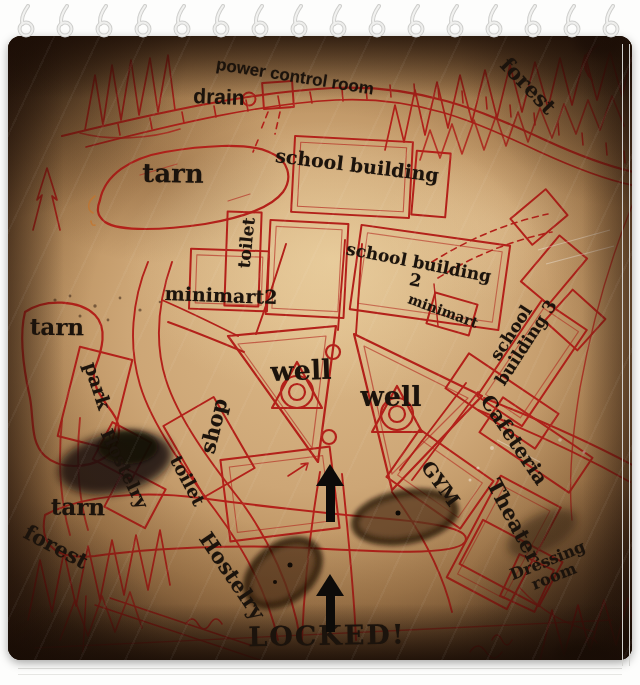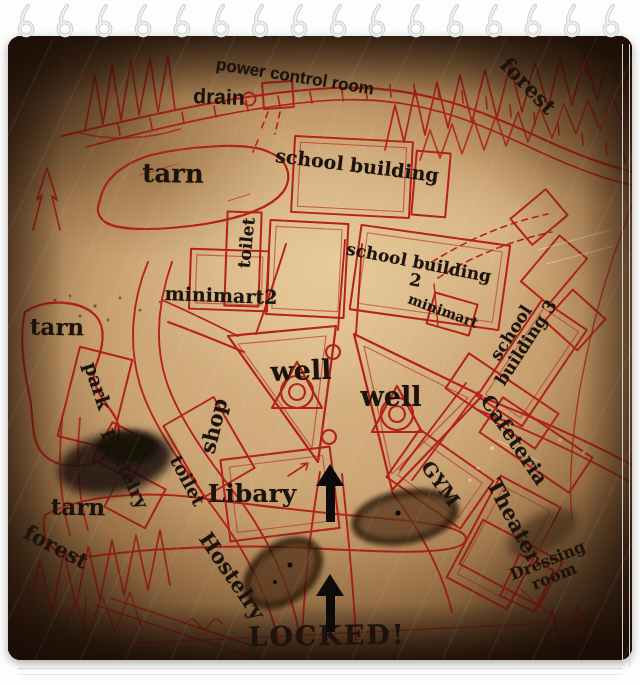--- a/index.html
+++ b/index.html
@@ -333,21 +333,20 @@
       <div class="map-label" style="left: 443px; top: 311px; font-size: 14px; transform: translate(-50%, -50%) rotate(20deg);">minimart</div>
       <div class="map-label" style="left: 519px; top: 338px; font-size: 17px; transform: translate(-50%, -50%) rotate(-57deg);">school building 3</div>
       <div class="map-label" style="left: 57px; top: 327px; font-size: 23px; transform: translate(-50%, -50%) rotate(1deg);">tarn</div>
       <div class="map-label" style="left: 97px; top: 386px; font-size: 19px; transform: translate(-50%, -50%) rotate(72deg);">park</div>
       <div class="map-label" style="left: 301px; top: 371px; font-size: 27px; transform: translate(-50%, -50%) rotate(-2deg);">well</div>
       <div class="map-label" style="left: 391px; top: 397px; font-size: 27px; transform: translate(-50%, -50%) rotate(0deg);">well</div>
       <div class="map-label" style="left: 214px; top: 426px; font-size: 21px; transform: translate(-50%, -50%) rotate(-76deg);">shop</div>
       <div class="map-label" style="left: 514px; top: 440px; font-size: 20px; transform: translate(-50%, -50%) rotate(56deg);">Cafeteria</div>
       <div class="map-label" style="left: 124px; top: 469px; font-size: 18px; transform: translate(-50%, -50%) rotate(64deg);">Hostelry</div>
       <div class="map-label" style="left: 187px; top: 481px; font-size: 18px; transform: translate(-50%, -50%) rotate(62deg);">toilet</div>
-      <div class="map-label" style="left: 252px; top: 494px; font-size: 25px; transform: translate(-50%, -50%) rotate(0deg);">Libary</div>
       <div class="map-label" style="left: 440px; top: 484px; font-size: 19px; transform: translate(-50%, -50%) rotate(54deg);">GYM</div>
       <div class="map-label" style="left: 514px; top: 521px; font-size: 21px; transform: translate(-50%, -50%) rotate(62deg);">Theater</div>
       <div class="map-label" style="left: 78px; top: 507px; font-size: 23px; transform: translate(-50%, -50%) rotate(1deg);">tarn</div>
       <div class="map-label" style="left: 56px; top: 547px; font-size: 21px; transform: translate(-50%, -50%) rotate(28deg);">forest</div>
       <div class="map-label" style="left: 232px; top: 576px; font-size: 21px; transform: translate(-50%, -50%) rotate(56deg);">Hostelry</div>
       <div class="map-label" style="left: 551px; top: 569px; font-size: 16px; transform: translate(-50%, -50%) rotate(-22deg);">Dressing room</div>
       <div class="map-label" style="left: 327px; top: 636px; font-size: 27px; transform: translate(-50%, -50%) rotate(-1deg); letter-spacing: 2px;">LOCKED!</div>
     </div>
   <div class="arrow-layer">
       <div class="up-arrow" style="left: 330px; top: 464px;">

